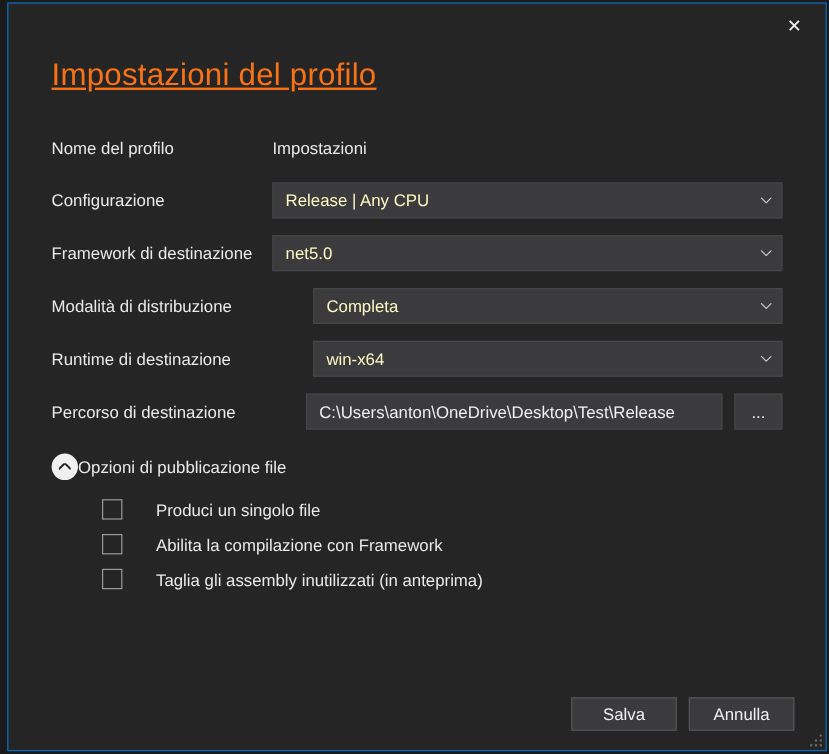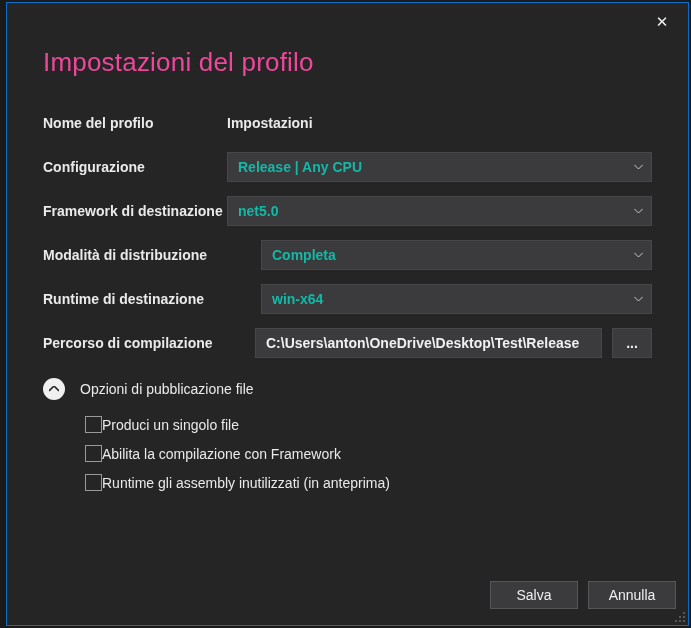--- a/index.html
+++ b/index.html
@@ -20,29 +20,29 @@
     font-size: 15px;
     cursor: pointer;
   }
   .content {
     padding: 44px 36px 0 36px;
   }
   h1.title {
     font-weight: 300;
     font-size: 26px;
     letter-spacing: 0.2px;
-    color: #ec4899;
+    color: #f97316;
     margin-bottom: 30px;
+    text-decoration: underline;
   }
   .form-row {
     display: flex;
     align-items: center;
     margin-bottom: 14px;
     min-height: 30px;
-    font-weight: bold;
   }
   .label {
     width: 184px;
     font-size: 14px;
     color: #eaeaea;
     flex-shrink: 0;
   }
   .value-static {
     font-size: 14px;
     color: #eaeaea;
@@ -50,21 +50,21 @@
   .select {
     flex: 1;
     position: relative;
     background: #3b3b3e;
     border: 1px solid #47474a;
     height: 30px;
     display: flex;
     align-items: center;
     padding: 0 10px;
     font-size: 14px;
-    color: #14b8a6;
+    color: #fef9c3;
     cursor: pointer;
   }
   .select .caret {
     position: absolute;
     right: 8px;
     top: 50%;
     transform: translateY(-50%);
   }
   .caret svg { display: block; }
   .path-control {
@@ -94,58 +94,58 @@
     display: flex;
     align-items: center;
     justify-content: center;
     color: #f0f0f0;
     font-size: 14px;
     cursor: pointer;
   }
   .expander {
     display: flex;
     align-items: center;
-    gap: 15px;
+    gap: 0;
     margin-top: 20px;
     margin-bottom: 16px;
   }
   .expander-icon {
     width: 22px; height: 22px;
     border-radius: 50%;
     background: #f0f0f0;
     display: flex; align-items: center; justify-content: center;
   }
   .expander-label {
     font-size: 14px;
     color: #eaeaea;
   }
   .options {
     padding-left: 42px;
   }
   .check-row {
     display: flex;
     align-items: center;
-    gap: 0;
+    gap: 28px;
     margin-bottom: 12px;
   }
   .checkbox {
     width: 17px; height: 17px;
     border: 1px solid #9a9a9a;
     background: transparent;
     flex-shrink: 0;
     cursor: pointer;
   }
   .check-label {
     font-size: 14px;
     color: #eaeaea;
   }
   .footer {
     position: absolute;
     bottom: 16px;
-    right: 12px;
+    right: 26px;
     display: flex;
     gap: 10px;
   }
   .btn {
     min-width: 88px;
     height: 28px;
     background: #3b3b3e;
     border: 1px solid #565659;
     color: #f0f0f0;
     font-size: 14px;
@@ -220,21 +220,21 @@
         <span>win-x64</span>
         <span class="caret">
           <svg width="9" height="5" viewBox="0 0 9 5">
               <path d="M0 0 L4.5 4.5 L9 0" stroke="#c8c8c8" stroke-width="1" fill="none"></path>
             </svg>
         </span>
       </div>
     </div>
 
     <div class="form-row path-row">
-      <div class="label" style="width:184px">Percorso di compilazione</div>
+      <div class="label" style="width:184px">Percorso di destinazione</div>
       <div class="path-control">
         <div class="textbox">
           <span>C:\Users\anton\OneDrive\Desktop\Test\Release</span>
         </div>
         <div class="browse-btn">
           <span>...</span>
         </div>
       </div>
     </div>
 
@@ -251,21 +251,21 @@
       <div class="check-row">
         <div class="checkbox"></div>
         <div class="check-label">Produci un singolo file</div>
       </div>
       <div class="check-row">
         <div class="checkbox"></div>
         <div class="check-label">Abilita la compilazione con Framework</div>
       </div>
       <div class="check-row">
         <div class="checkbox"></div>
-        <div class="check-label">Runtime gli assembly inutilizzati (in anteprima)</div>
+        <div class="check-label">Taglia gli assembly inutilizzati (in anteprima)</div>
       </div>
     </div>
 
   </div>
 
   <div class="footer">
     <div class="btn">
       <span>Salva</span>
     </div>
     <div class="btn">

